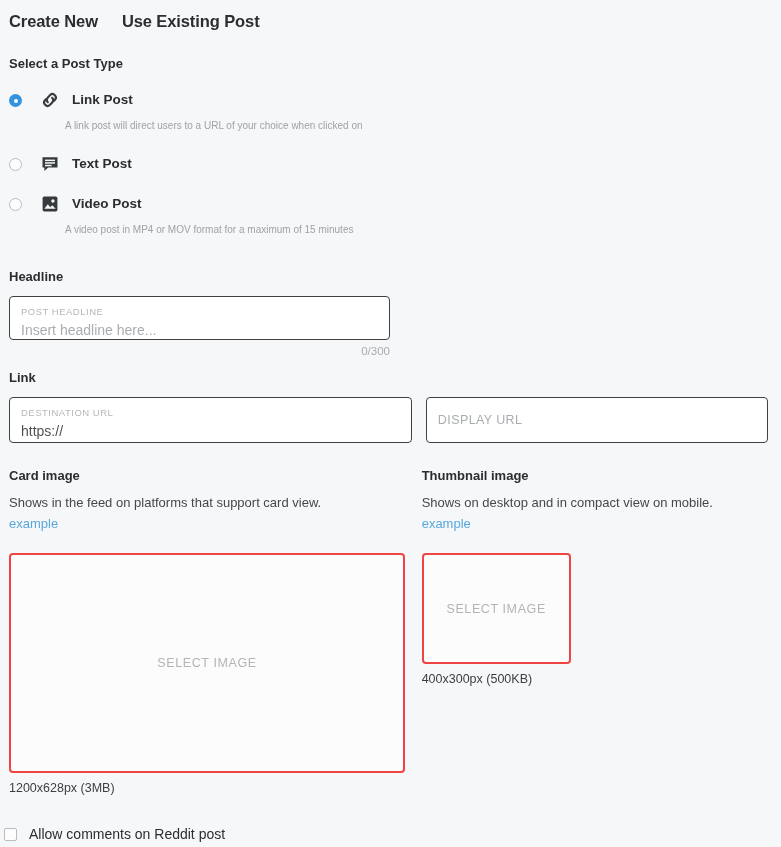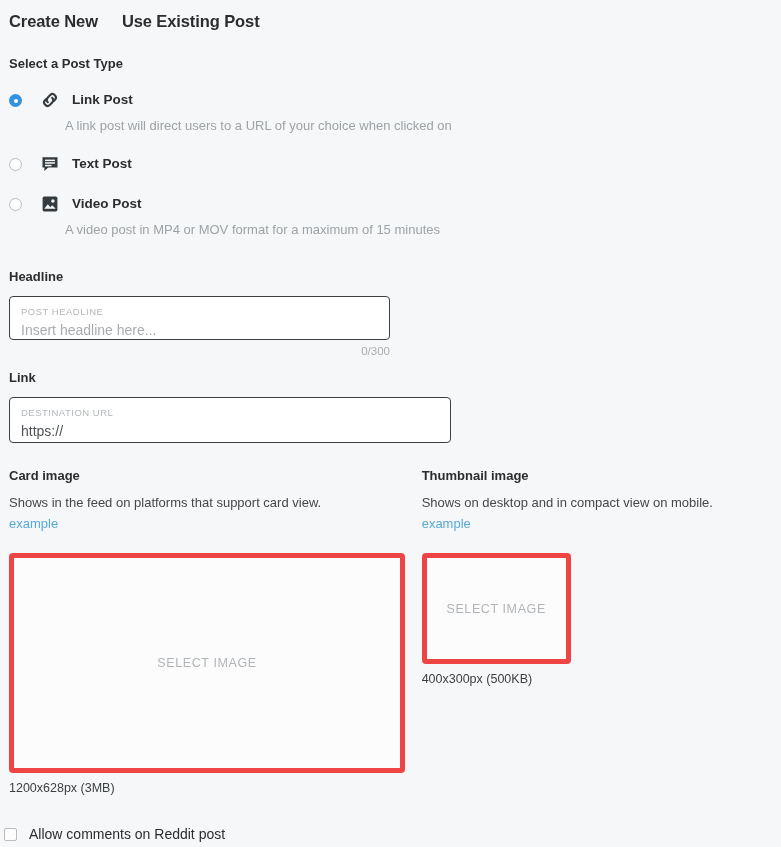--- a/index.html
+++ b/index.html
@@ -93,21 +93,21 @@
     flex: 0 0 auto;
     display: block;
   }
   .pt-label {
     font-size: 13.5px;
     font-weight: bold;
     color: #2b2d2e;
     line-height: 20px;
   }
   .pt-desc {
-    font-size: 13px;
+    font-size: 10px;
     color: #9ea3a6;
     margin-left: 60px;
     margin-top: 6px;
     line-height: 16px;
   }
   .pt-block { margin-bottom: 20px; }
 
   
   .field {
     background: #ffffff;
@@ -193,21 +193,21 @@
   .img-example {
     font-size: 13px;
     color: #56a8dd;
     margin-top: 4px;
     line-height: 17px;
     cursor: pointer;
     display: inline-block;
   }
   .dropzone {
     background: #fcfcfc;
-    border: 5px solid #ef4444;
+    border: 2px solid #ef4444;
     border-radius: 4px;
     display: flex;
     align-items: center;
     justify-content: center;
     box-sizing: border-box;
     cursor: pointer;
     margin-top: 21px;
   }
   #card-dropzone { width: 396px; height: 220px; }
   #thumb-dropzone { width: 149px; height: 111px; }
@@ -327,20 +327,23 @@
     <div class="counter">0/300</div>
   </div>
 
   <div id="link-section">
     <div class="section-title">Link</div>
     <div class="link-row">
       <div class="field" id="destination-url-input">
         <div class="field-label">DESTINATION URL</div>
         <div class="field-value">https://</div>
       </div>
+      <div class="field" id="display-url-input">
+        <div class="field-placeholder-only">DISPLAY URL</div>
+      </div>
     </div>
   </div>
 
   <div id="images-section">
 
     <div class="img-col-left">
       <div class="img-title">Card image</div>
       <div class="img-sub">Shows in the feed on platforms that support card view.</div>
       <div><a class="img-example">example</a></div>
       <div class="dropzone" id="card-dropzone">

